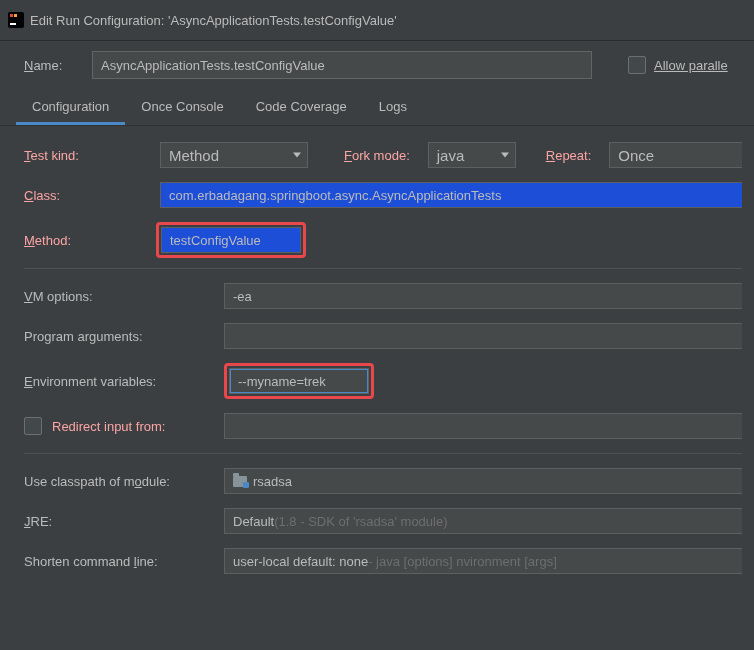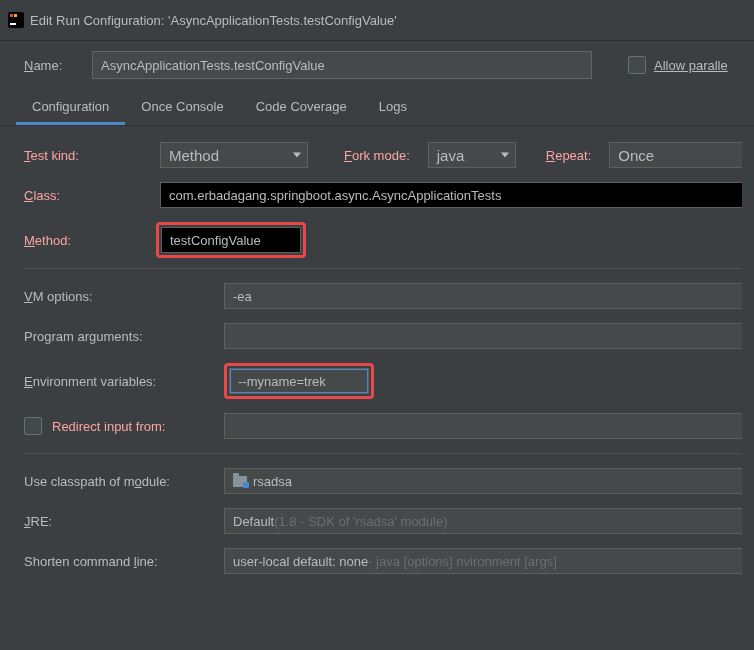--- a/index.html
+++ b/index.html
@@ -124,21 +124,21 @@
       right: 6px;
       top: 50%;
       transform: translateY(-50%);
       border-left: 4px solid transparent;
       border-right: 4px solid transparent;
       border-top: 5px solid #bbbbbb;
     }
     .input {
       height: 26px;
       border: 1px solid #5e6060;
-      background: #000000;
+      background: #1d4ed8;
       color: #bbbbbb;
       padding: 0 8px;
       font-size: 13px;
       display: inline-flex;
       align-items: center;
     }
     .input-focused {
       border: 1px solid #4a88c7;
       box-shadow: 0 0 0 1px #4a88c7 inset;
     }

